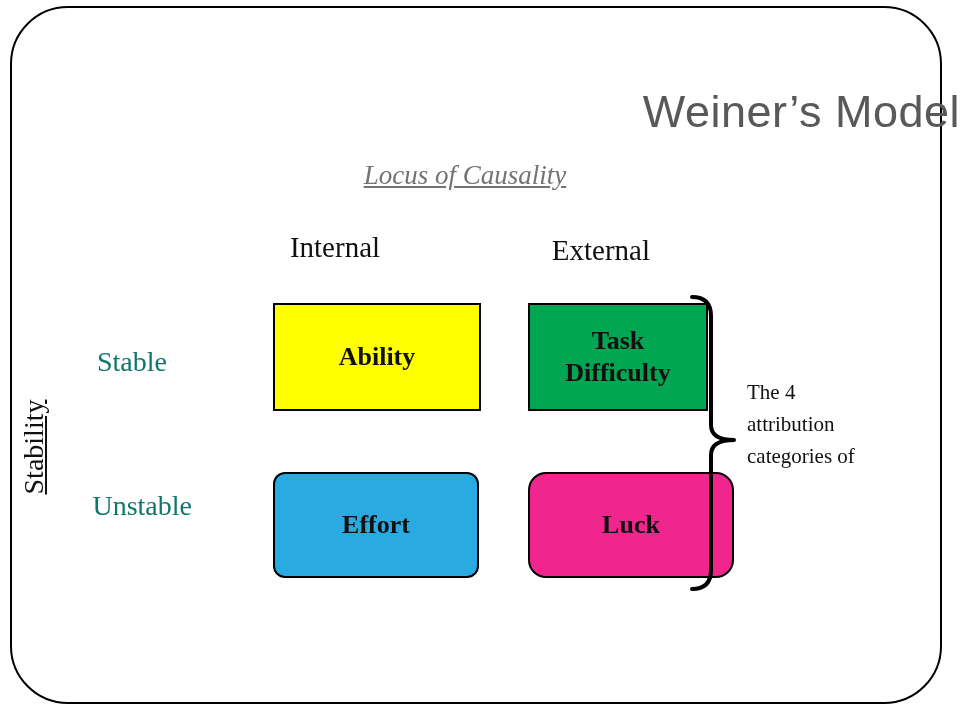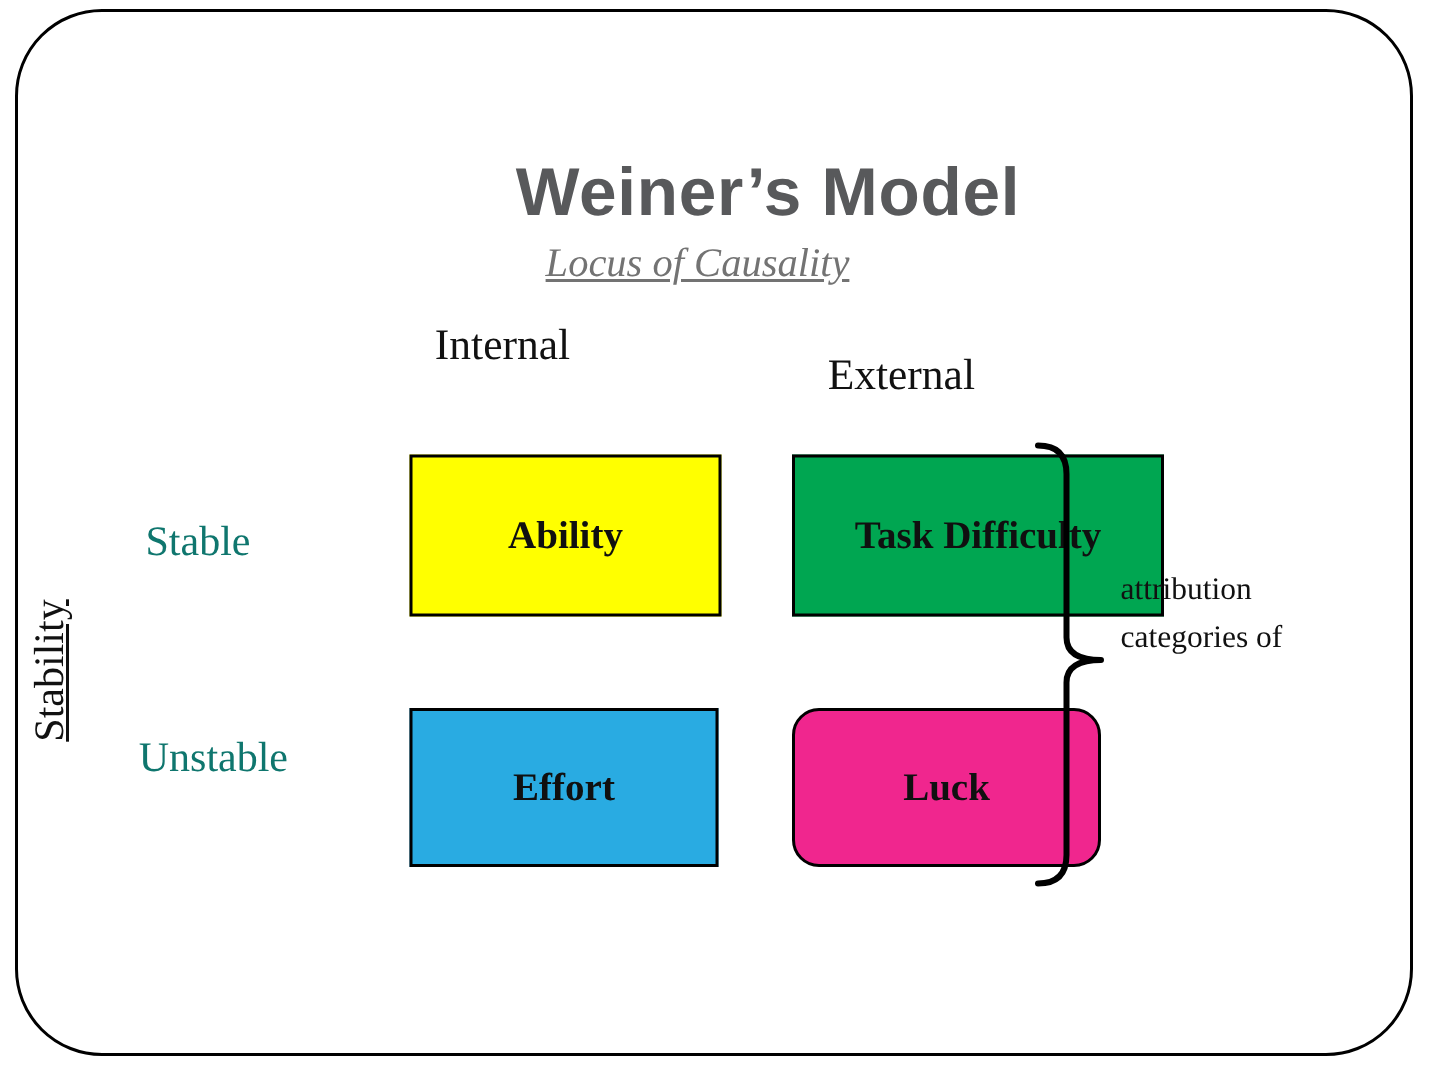--- a/index.html
+++ b/index.html
@@ -5,52 +5,51 @@
   html,body{margin:0;padding:0;}
   body{
     width:960px;height:720px;position:relative;background:#ffffff;
     font-family:"Liberation Serif", serif;overflow:hidden;
   }
   .slide-frame{
     position:absolute;left:10px;top:6px;width:932px;height:698px;
     border:2px solid #000;border-radius:58px;background:#fff;box-sizing:border-box;
   }
   .slide-title{
-    position:absolute;top:86px;left:64px;right:0;text-align:center;
-    font-family:"Liberation Sans", sans-serif;font-size:45px;font-weight:700;
+    position:absolute;top:86px;left:64px;right:0;text-align:right;
+    font-family:"Liberation Sans", sans-serif;font-size:45px;font-weight:400;
     letter-spacing:0.5px;
-    margin-top:16px;
   }
   .locus-heading{
     position:absolute;top:160px;left:355px;width:220px;text-align:center;
     font-size:27px;font-style:italic;text-decoration:underline;color:#737373;
   }
   .col-label{
     position:absolute;font-size:29px;color:#111;width:140px;text-align:center;
   }
-  .col-internal{top:214px;left:265px;}
+  .col-internal{top:231px;left:265px;}
   .col-external{top:234px;left:510px;text-align:right;}
   .row-label{
     position:absolute;font-size:28px;color:#0f766e;text-align:right;
   }
   .row-stable{top:346px;left:75px;width:92px;}
   .row-unstable{top:490px;left:60px;width:132px;}
   .stability-axis{
     position:absolute;top:447px;left:34px;transform:translate(-50%,-50%) rotate(-90deg);
     font-size:28px;color:#111;text-decoration:underline;white-space:nowrap;
   }
   .cell{
     position:absolute;border:2px solid #000;box-sizing:border-box;
     display:flex;align-items:center;justify-content:center;text-align:center;
     font-size:26px;font-weight:bold;color:#101010;line-height:1.25;
     padding:0 18px;
     margin-left:41px;
   }
   .cell-ability{left:232px;top:303px;width:208px;height:108px;}
-  .cell-task{left:487px;top:303px;width:248px;height:108px;}
+  .cell-task{left:487px;top:303px;width:180px;height:108px;}
   .cell-effort{left:232px;top:472px;width:206px;height:106px;}
   .cell-luck{left:487px;top:472px;width:206px;height:106px;}
   .bracket{position:absolute;left:680px;top:288px;}
   .annotation{
     position:absolute;left:747px;top:376px;width:150px;
     font-size:21px;line-height:32px;color:#111;
   }
 </style>
 </head>
 <body>
@@ -64,23 +63,24 @@
 <div class="col-label col-internal">Internal</div>
 <div class="col-label col-external">External</div>
 
 <div class="row-label row-stable">Stable</div>
 <div class="row-label row-unstable">Unstable</div>
 
 <div class="stability-axis">Stability</div>
 
 <div class="cell cell-ability" style="background-color: rgb(255, 255, 0);">Ability</div>
 <div class="cell cell-task" style="background-color: rgb(0, 166, 81);">Task Difficulty</div>
-<div class="cell cell-effort" style="background-color: rgb(41, 171, 226);">Effort</div>
+<div class="cell cell-effort" style="background-color: rgb(41, 171, 226); border-radius: 12px;">Effort</div>
 <div class="cell cell-luck" style="background-color: rgb(240, 38, 142); border-radius: 18px;">Luck</div>
 
 <svg class="bracket" width="70" height="312" viewBox="0 0 70 312">
   <path d="M 12 9 Q 31 9 31 28 L 31 137 Q 31 152 54 152 Q 31 152 31 167 L 31 282 Q 31 301 12 301" fill="none" stroke="#000" stroke-width="4" stroke-linecap="round" stroke-linejoin="round"></path>
 </svg>
 
 <div class="annotation">
+  <div>The 4</div>
   <div>attribution</div>
   <div>categories of</div>
 </div>
 
 </body></html>

